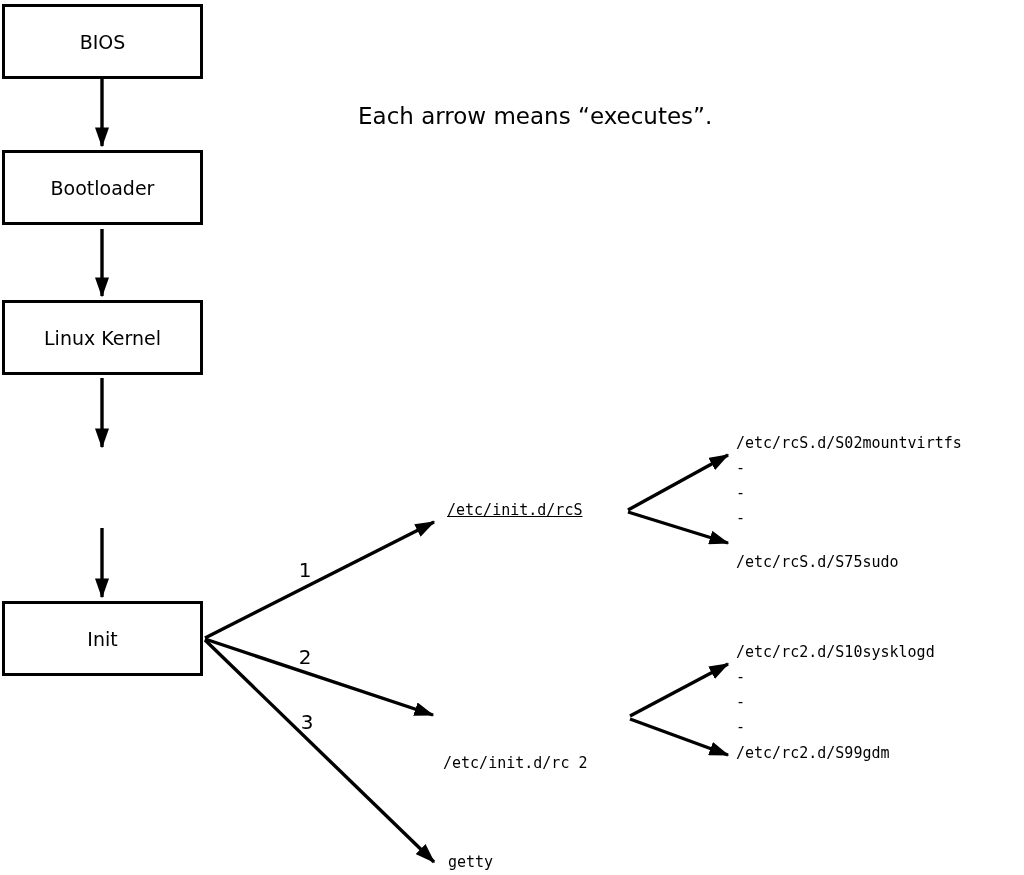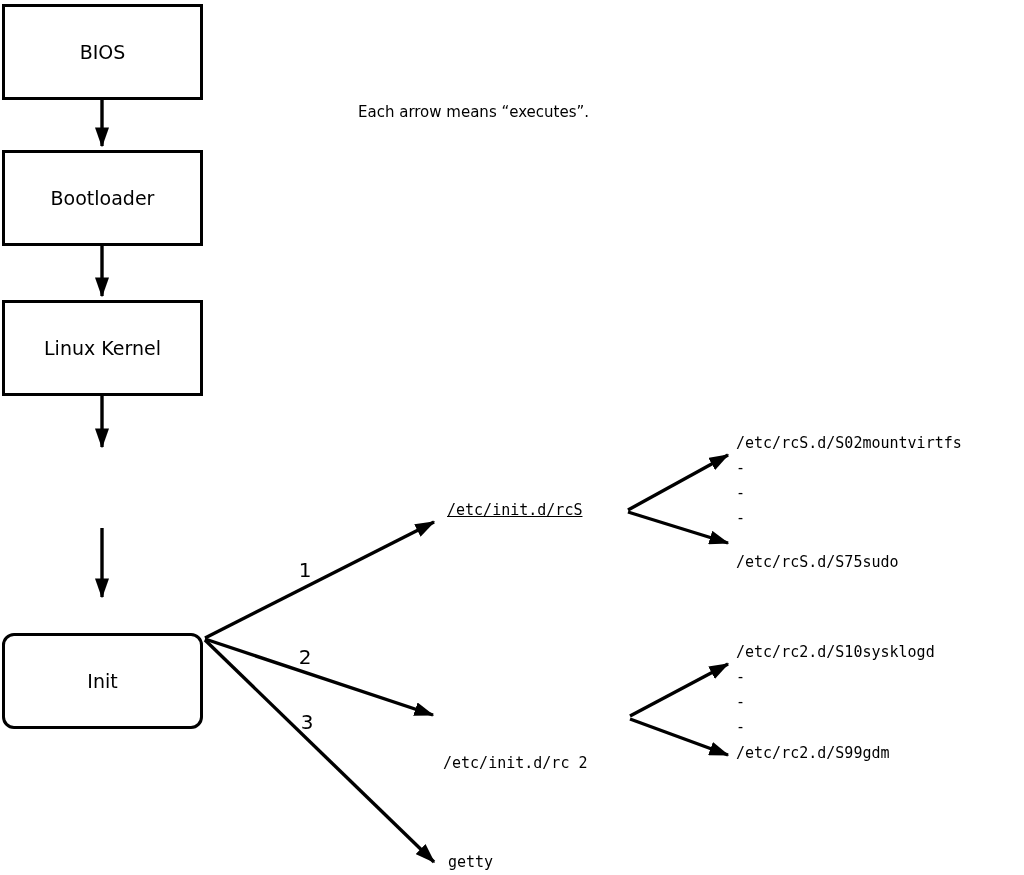--- a/index.html
+++ b/index.html
@@ -14,34 +14,34 @@
   }
   .arrow-layer {
     position: absolute;
     left: 0; top: 0;
     width: 1024px; height: 875px;
   }
   .node {
     position: absolute;
     left: 2px;
     width: 201px;
-    height: 96px;
+    height: 75px;
     box-sizing: border-box;
     border: 3px solid #000000;
     background: #ffffff;
     display: flex;
     align-items: center;
     justify-content: center;
     font-size: 19px;
   }
   .note {
     position: absolute;
     left: 358px;
     top: 103px;
-    font-size: 15px;
+    font-size: 23px;
     white-space: nowrap;
     text-align: center;
   }
   .branch-num {
     position: absolute;
     font-size: 20px;
     transform: translate(-50%, -50%);
   }
   .mono {
     font-family: "DejaVu Sans Mono", monospace;
@@ -94,21 +94,21 @@
 
   <div class="node" style="top:4px;">
     <span>BIOS</span>
   </div>
   <div class="node" style="top:150px;">
     <span>Bootloader</span>
   </div>
   <div class="node" style="top:300px;">
     <span>Linux Kernel</span>
   </div>
-  <div class="node" style="top:633px;border-radius:12px;">
+  <div class="node" style="top:601px;">
     <span>Init</span>
   </div>
 
   <div class="branch-num" style="left:305px; top:570px;">1</div>
   <div class="branch-num" style="left:305px; top:657px;">2</div>
   <div class="branch-num" style="left:307px; top:722px;">3</div>
 
   <div class="mono target-label" style="left:447px; top:498px;text-decoration:underline;">/etc/init.d/rcS</div>
   <div class="mono target-label" style="left:443px; top:703px;margin-top:48px;">/etc/init.d/rc 2</div>
   <div class="mono target-label" style="left:448px; top:850px;">getty</div>

